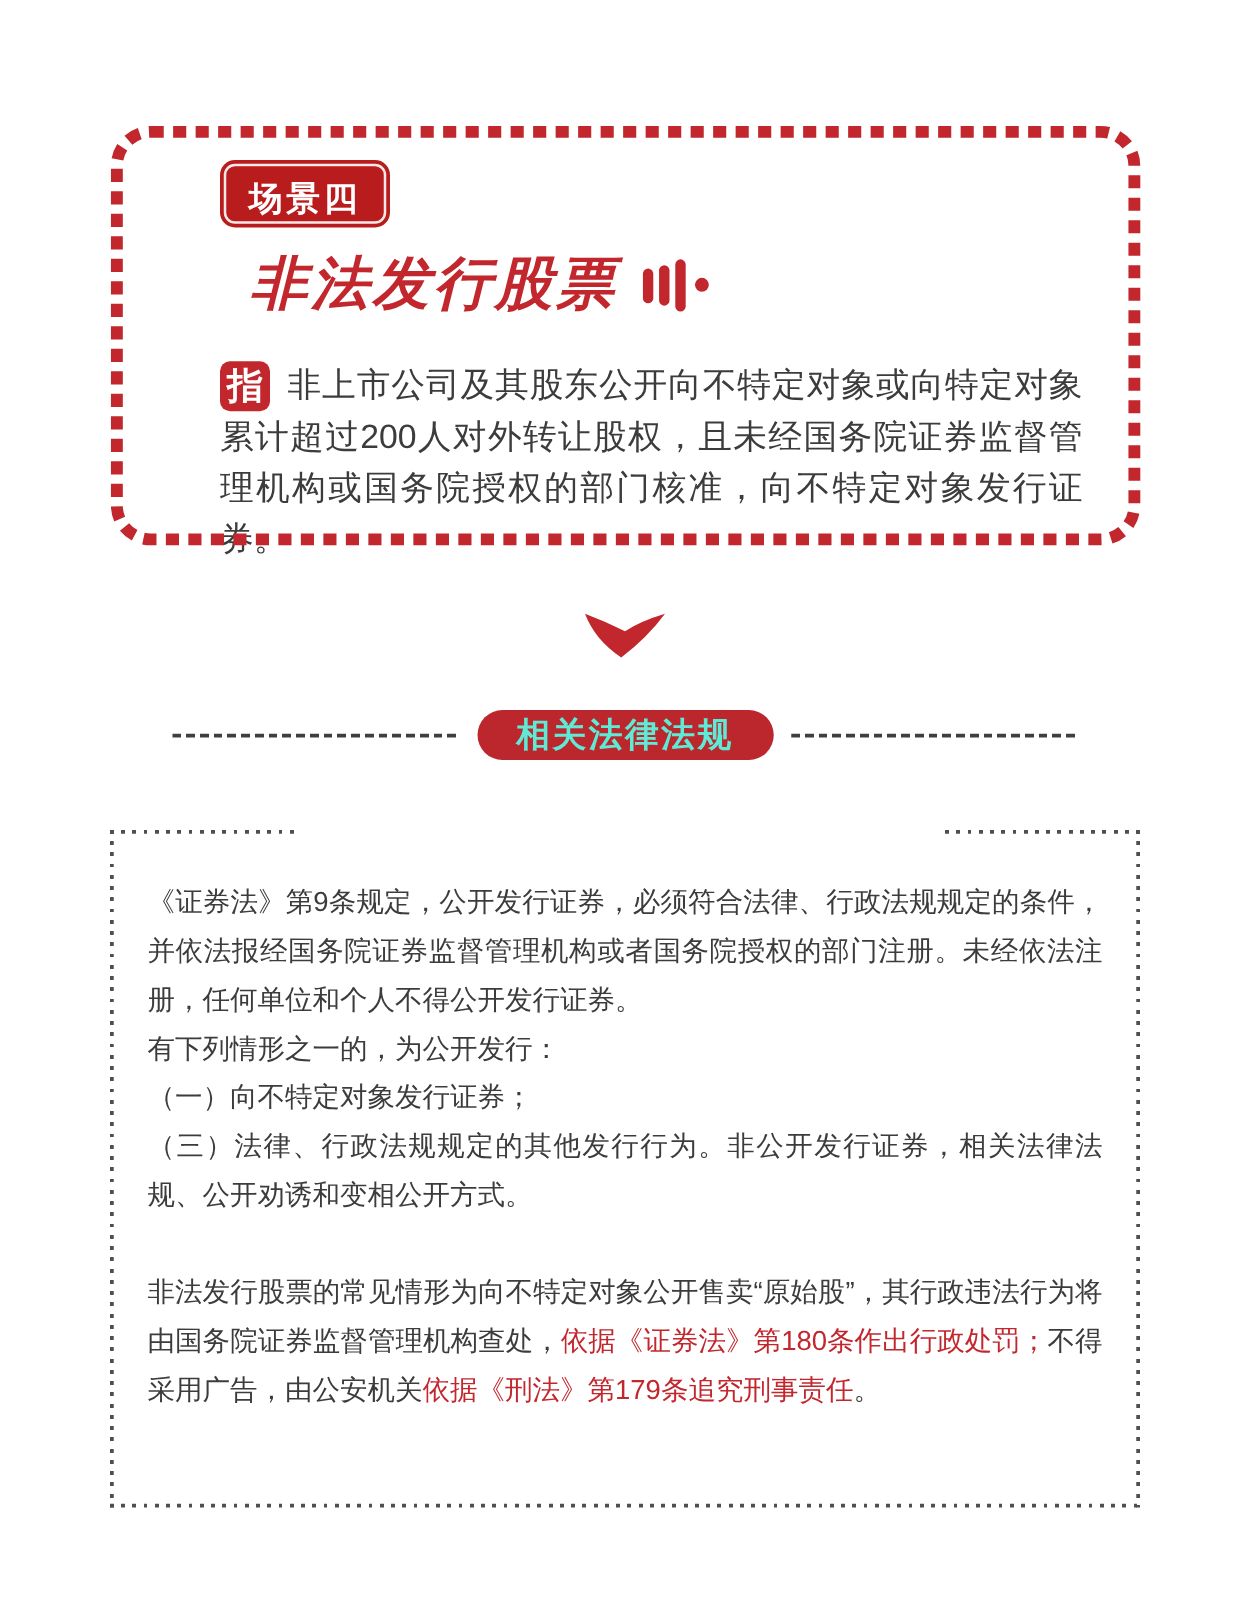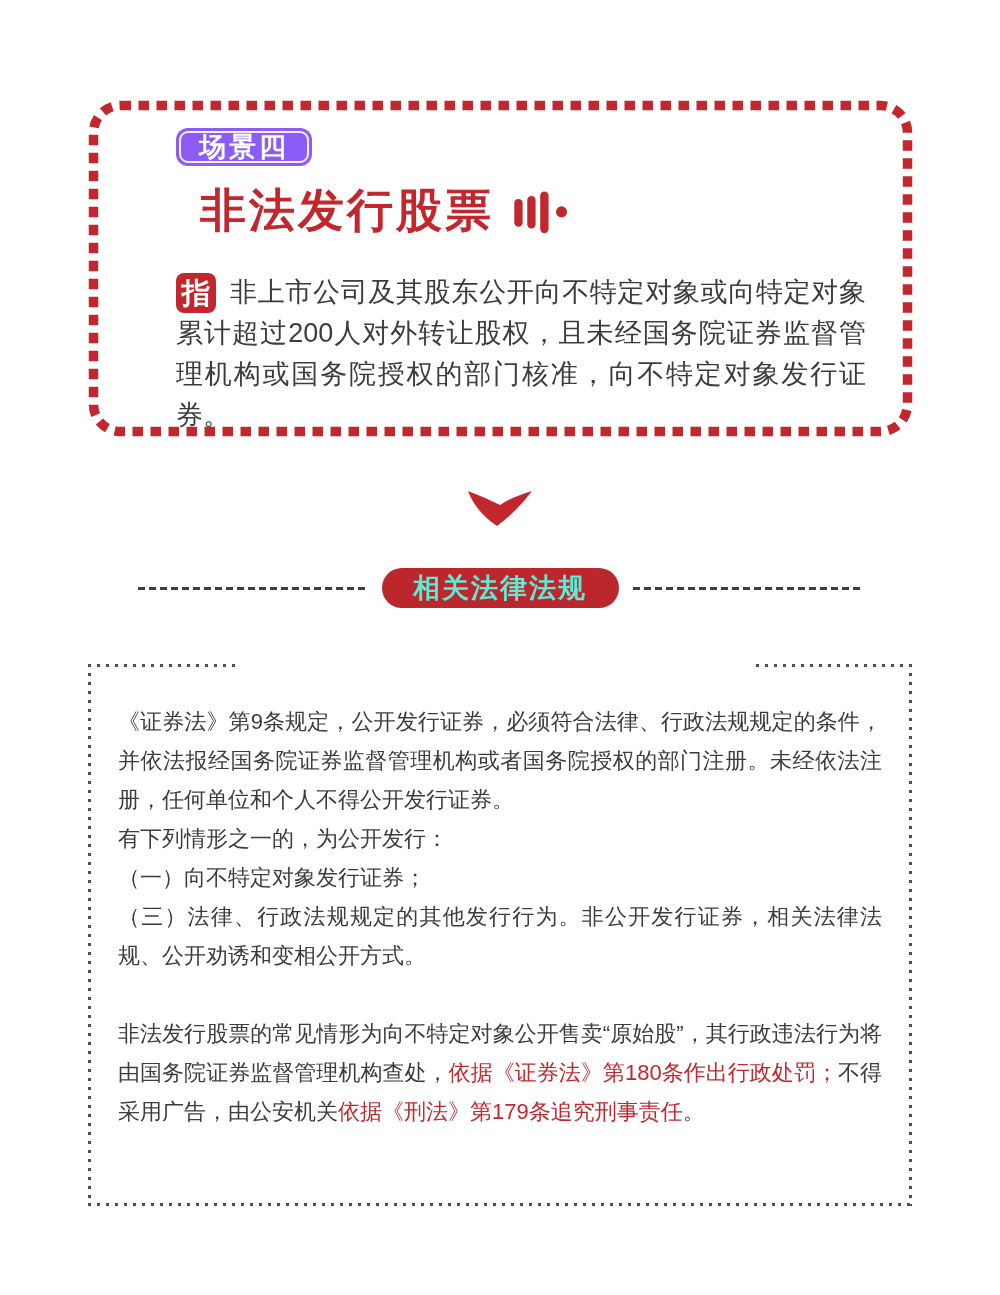--- a/index.html
+++ b/index.html
@@ -23,45 +23,46 @@
   }
   .card-border {
     position: absolute;
     left: 0; top: 0;
     pointer-events: none;
   }
   .scene-badge {
     position: relative;
     display: inline-block;
     min-width: 136px;
-    height: 38px;
+    height: 54px;
     line-height: 38px;
-    padding: 0 6px;
-    box-sizing: border-box;
-    background: #8b5cf6;
+    padding: 12px 6px;
+    box-sizing: border-box;
+    background: #b91c1c;
     border-radius: 12px;
     color: #ffffff;
     font-size: 27px;
     font-weight: bold;
     letter-spacing: 3px;
     text-align: center;
   }
   .scene-badge::after {
     content: "";
     position: absolute;
     inset: 3px;
     border: 2px solid rgba(255,255,255,0.9);
     border-radius: 9px;
     pointer-events: none;
   }
   .card-title-row {
     display: flex;
     align-items: center;
     gap: 20px;
     margin: 16px 0 0 24px;
+    font-style: italic;
   }
   .card-title {
     margin: 0;
     font-size: 46px;
     line-height: 56px;
     font-weight: bold;
     letter-spacing: 3px;
     color: #c1272d;
   }
   .definition {

